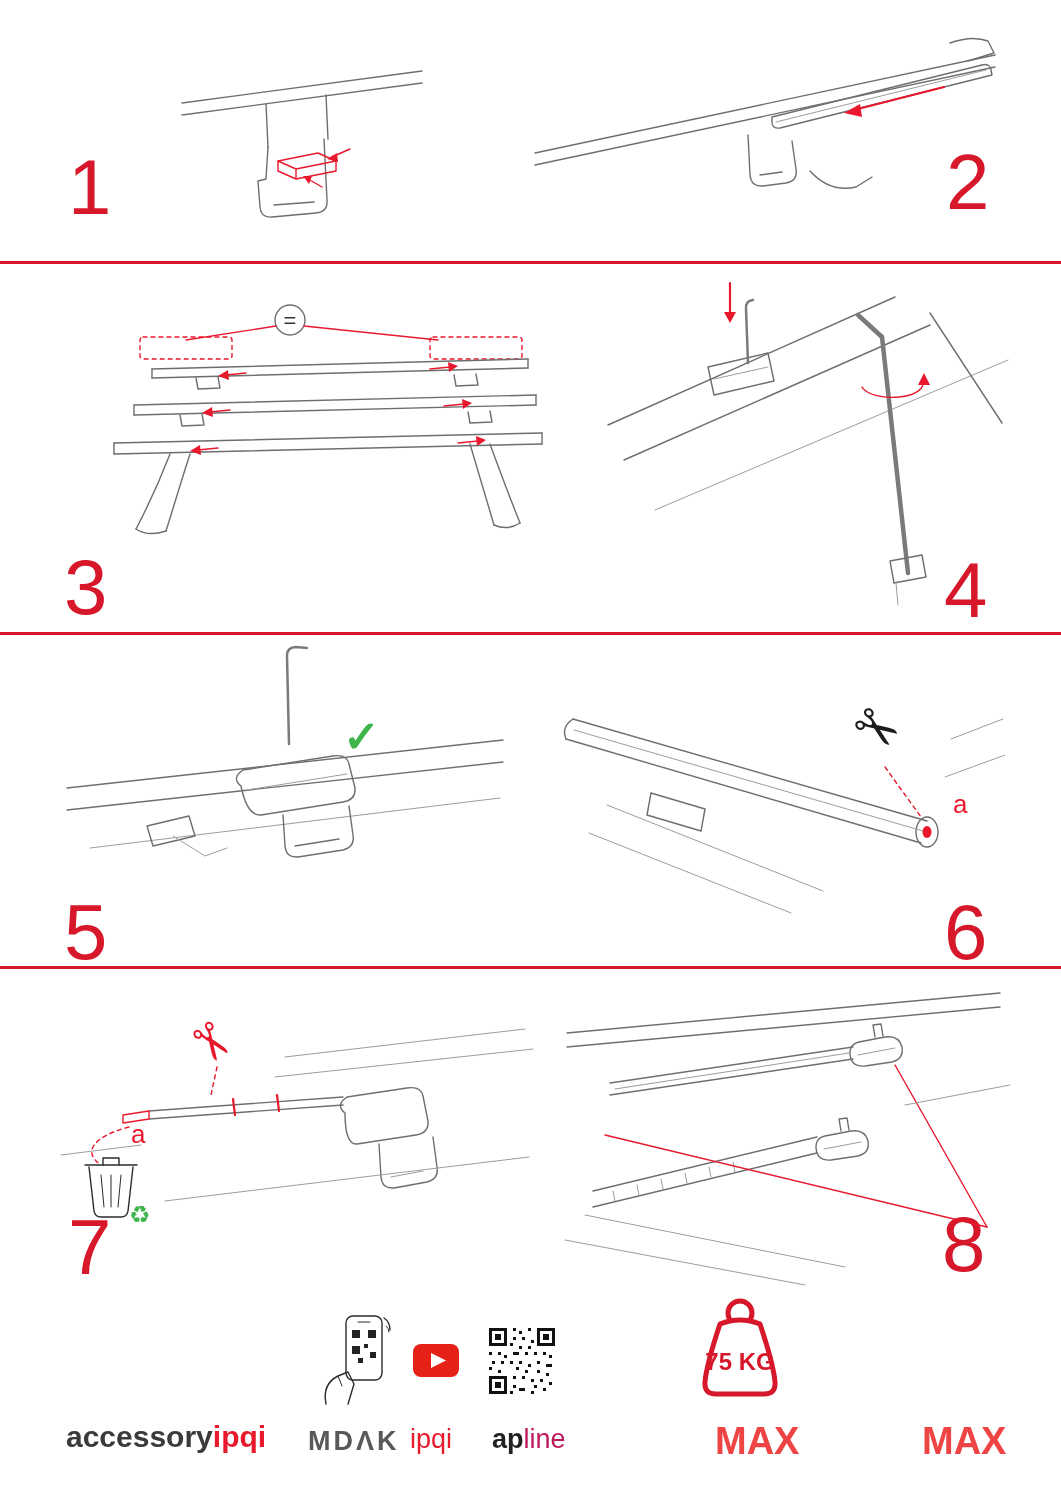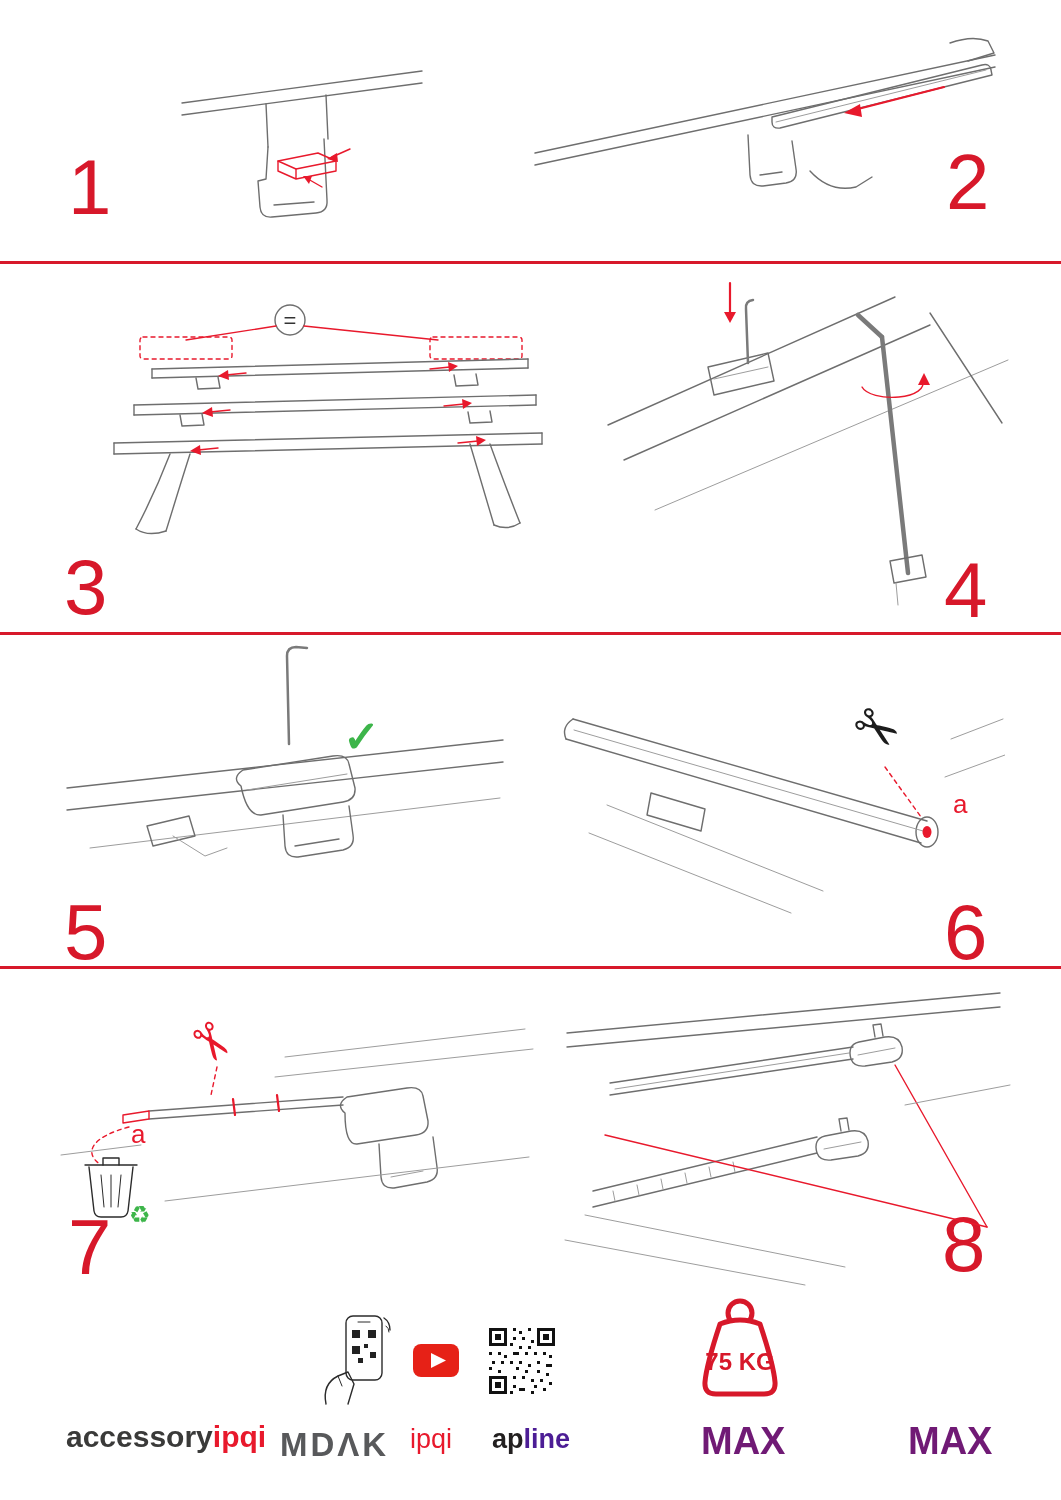--- a/index.html
+++ b/index.html
@@ -20,25 +20,25 @@
   .dk      { stroke:#2b2b2b; }
   .redln   { stroke:#e8192c; stroke-width:1.4; fill:none; stroke-linecap:round; stroke-linejoin:round; }
   .redln2  { stroke:#e8192c; stroke-width:2.2; fill:none; stroke-linecap:round; }
   .dash    { stroke-dasharray:4 4; }
   .redfill { fill:#e8192c; }
   .svgtxt-red { fill:#e8192c; }
 
   .brand-title { position:absolute; left:64px; top:1332px; font-size:52px; font-weight:700; color:#2d2e83; letter-spacing:1px; }
   .brand-sub   { position:absolute; left:66px; top:1420px; font-size:30px; font-weight:700; color:#3a3a39; }
   .brand-sub .red { color:#e8192c; }
-  .logo-mdak   { position:absolute; left:280px; top:1426px; font-size:33px; color:#58595b; font-weight:600; letter-spacing:3px; }
+  .logo-mdak   { position:absolute; left:308px; top:1426px; font-size:27px; color:#58595b; font-weight:600; letter-spacing:3px; }
   .logo-ipqi   { position:absolute; left:410px; top:1424px; font-size:27px; color:#e8192c; font-weight:500; }
   .logo-apline { position:absolute; left:492px; top:1424px; font-size:27px; font-weight:700; color:#232020; }
-  .logo-apline .red { color:#4c1d95; font-weight:700; }
-  .max-label   { position:absolute; font-size:38px; font-weight:700; color:#701a75; }
+  .logo-apline .red { color:#be185d; font-weight:400; }
+  .max-label   { position:absolute; font-size:38px; font-weight:700; color:#ef4444;margin-left:14px; }
 </style>
 </head>
 <body>
 
 <div class="page">
 
   <div class="step-num" style="left:68px; top:148px;">1</div>
   <div class="fig" style="left:170px; top:55px; width:260px; height:180px;">
     <svg viewBox="0 0 260 180">
       <path class="ln" d="M12,48 L252,16"></path>

